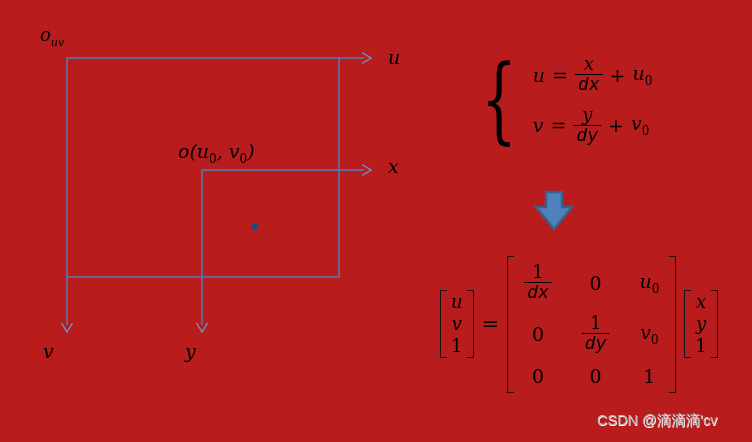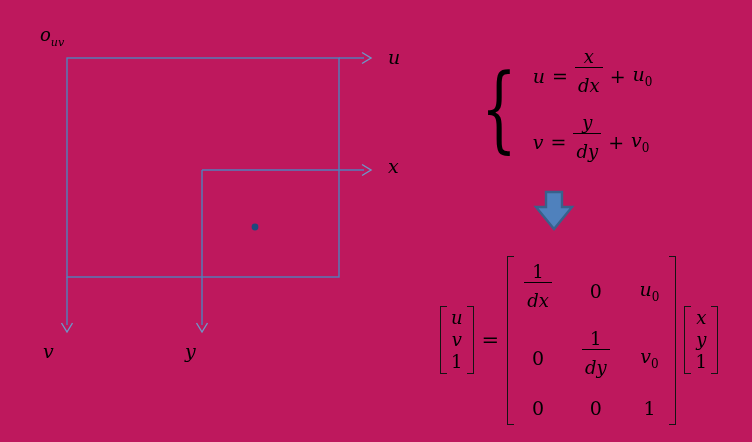--- a/index.html
+++ b/index.html
@@ -1,37 +1,37 @@
 <!DOCTYPE html>
 <html><head>
 <meta charset="utf-8">
 <style>
   html,body { margin:0; padding:0; background:#fff; }
   .stage {
-    position:relative; width:752px; height:442px; background:#be185d;
+    position:relative; width:752px; height:442px; background:#b91c1c;
     font-family:"DejaVu Serif", serif; color:#000; overflow:hidden;text-align:center;
   }
   
   .lbl { position:absolute; font-style:italic; font-size:19px; white-space:nowrap; }
   .lbl sub { font-size:0.62em; font-style:italic; }
   .lbl sub.digit { font-style:normal; }
   
   .eqsys { position:absolute; left:481px; top:47px; display:flex; align-items:center; }
   .brace {
     font-style:normal; font-size:94px; line-height:106px;
     transform:scaleX(0.60); transform-origin:left center; margin-right:-8px;
   }
   .eqcol { display:flex; flex-direction:column; gap:9px; }
   .eqrow { display:flex; align-items:center; gap:7px; font-size:19px; }
   .eqrow .op { font-style:normal; font-size:19px; }
   i { font-style:italic; }
   .up { font-style:normal; }
   sub.s0 { font-size:12px; font-style:normal; }
   .frac { display:inline-flex; flex-direction:column; align-items:center; line-height:1.12; font-size:18px; }
-  .frac .fden { border-top:1.5px solid #000; padding:8px 3px; }
+  .frac .fden { border-top:1.5px solid #000; padding:0 3px;font-family:Liberation Mono, monospace; }
   .frac .fnum { padding:0 3px; }
   
   .down-arrow { position:absolute; left:531px; top:190px; }
   
   .mateq { position:absolute; left:440px; top:256px; display:flex; align-items:center; gap:8px; font-size:19px; }
   .vec { display:flex; align-items:stretch; }
   .vcol { display:flex; flex-direction:column; align-items:center; justify-content:center;
           padding:1px 4px; line-height:1.22; font-size:18px; }
   .br { width:6px; }
   .br.l { border-left:1.8px solid #141414; border-top:1.8px solid #141414; border-bottom:1.8px solid #141414; }
@@ -63,20 +63,21 @@
     <circle cx="255" cy="227" r="3.4" fill="#1f497d" stroke="none"></circle>
   </svg>
 
   <div class="lbl" style="left:40px;top:24px;font-size:18px"><i>o</i><sub>uv</sub></div>
 
   <div class="lbl" style="left:388px;top:46px">u</div>
   <div class="lbl" style="left:388px;top:155px">x</div>
   <div class="lbl" style="left:43px;top:340px">v</div>
   <div class="lbl" style="left:185px;top:340px">y</div>
 
+  <div class="lbl" style="left:178px;top:140px"><i>o(u</i><sub class="digit s0">0</sub><i>, v</i><sub class="digit s0">0</sub><i>)</i></div>
 
 
   <div class="eqsys">
     <span class="brace">{</span>
     <div class="eqcol">
       <div class="eqrow">
         <i>u</i>
         <span class="op">=</span>
         <span class="frac">
           <i class="fnum">x</i>
@@ -145,14 +146,15 @@
       <div class="vcol">
         <i>x</i>
         <i>y</i>
         <span class="up">1</span>
       </div>
       <span class="br r"></span>
     </div>
 
   </div>
 
+  <div class="watermark">CSDN @滴滴滴'cv</div>
 
 </div>
 
 </body></html>

